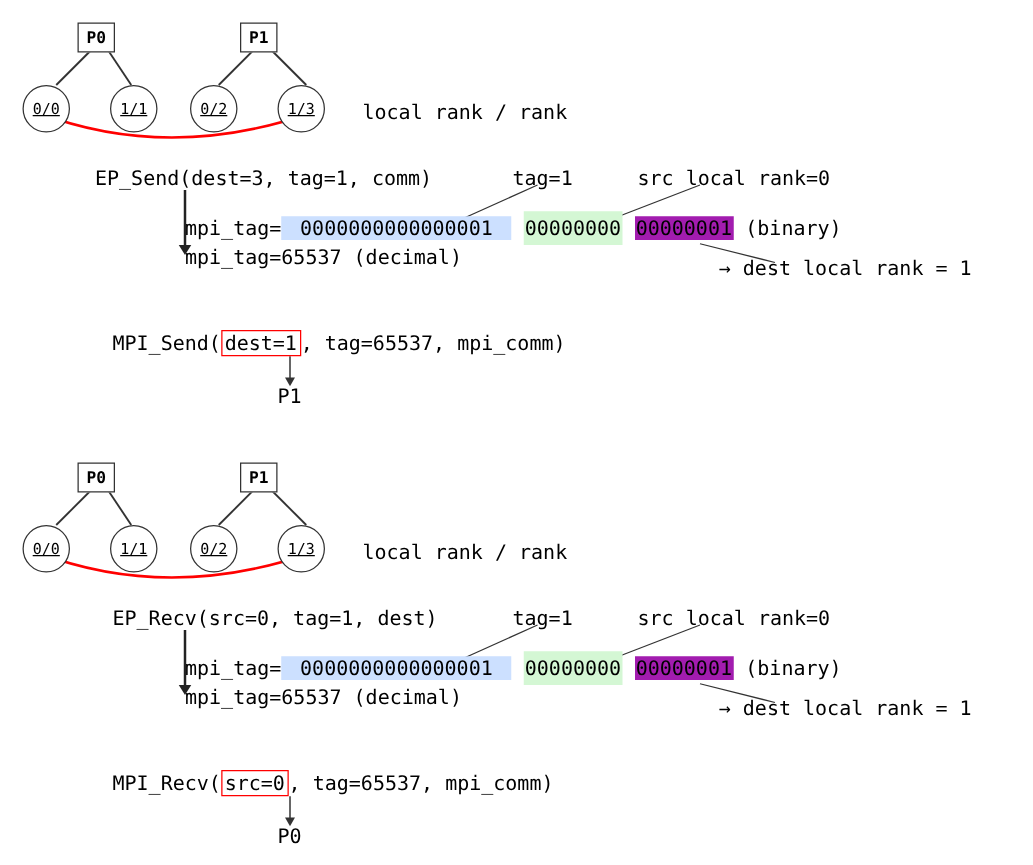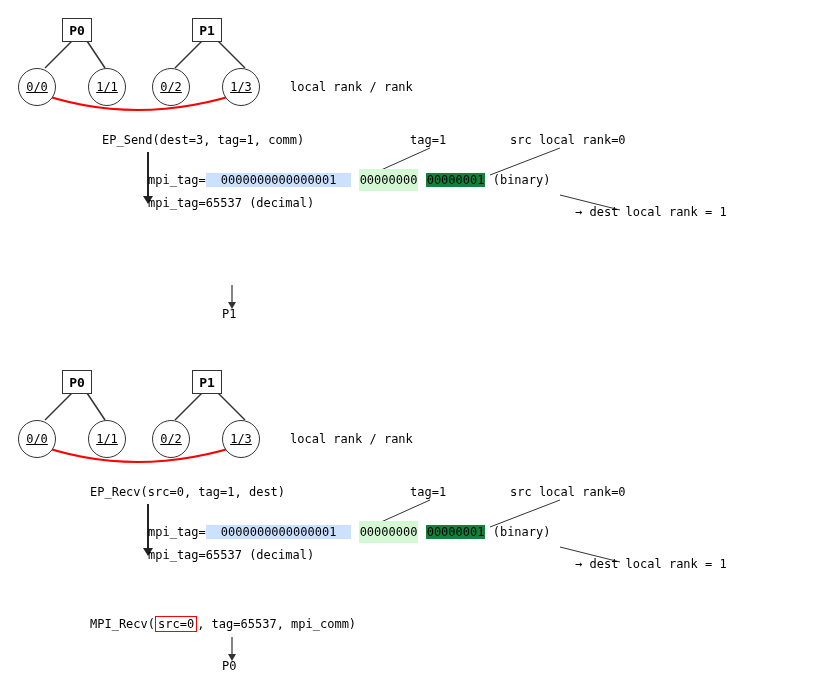--- a/index.html
+++ b/index.html
@@ -42,33 +42,33 @@
     svg.arrows {
       position: absolute;
       top: 0;
       left: 0;
       width: 826px;
       height: 692px;
       pointer-events: none;
     }
     .label {
       position: absolute;
-      font-size: 12px;
+      font-size: 16px;
       white-space: nowrap;
     }
     .highlighted-blue {
       background-color: #cce0ff;
       padding: 0 15px;
     }
     .highlighted-green {
       background-color: #d4f7d4;
       padding: 4px 1px;
     }
     .highlighted-purple {
-      background-color: #15803d;
+      background-color: #a21caf;
       padding: 0 1px;
     }
     .boxed {
       border: 1.5px solid red;
       padding: 0 2px;
     }
   </style>
 </head>
 <body>
 
@@ -134,36 +134,39 @@
   <div class="circle-node" style="left:18px; top:68px; width:38px; height:38px;">0/0</div>
 
   <div class="circle-node" style="left:88px; top:68px; width:38px; height:38px;">1/1</div>
 
   <div class="circle-node" style="left:152px; top:68px; width:38px; height:38px;">0/2</div>
 
   <div class="circle-node" style="left:222px; top:68px; width:38px; height:38px;">1/3</div>
 
   <div class="label" style="left:290px; top:80px;">local rank / rank</div>
 
-  <div class="label" style="left:102px; top:133px;">EP_Send(dest=3, tag=1, comm)</div>
+  <div class="label" style="left:76px; top:133px;">EP_Send(dest=3, tag=1, comm)</div>
 
   <div class="label" style="left:410px; top:133px;">tag=1</div>
 
   <div class="label" style="left:510px; top:133px;">src local rank=0</div>
 
   <div class="label" style="left:148px; top:173px;">
     <span>mpi_tag=</span><span class="highlighted-blue">0000000000000001</span> <span class="highlighted-green">00000000</span> <span class="highlighted-purple">00000001</span><span> (binary)</span>
   </div>
 
   <div class="label" style="left:148px; top:196px;">mpi_tag=65537 (decimal)</div>
 
   <div class="label" style="left:575px; top:205px;">
     → <span>dest local rank = 1</span>
   </div>
 
+  <div class="label" style="left:90px; top:265px;">
+    <span>MPI_Send(</span><span class="boxed">dest=1</span><span>, tag=65537, mpi_comm)</span>
+  </div>
 
   <div class="label" style="left:222px; top:307px;">P1</div>
 
   <div class="process-box" style="left:62px; top:370px; width:30px; height:24px;">P0</div>
 
   <div class="process-box" style="left:192px; top:370px; width:30px; height:24px;">P1</div>
 
   <div class="circle-node" style="left:18px; top:420px; width:38px; height:38px;">0/0</div>
 
   <div class="circle-node" style="left:88px; top:420px; width:38px; height:38px;">1/1</div>

